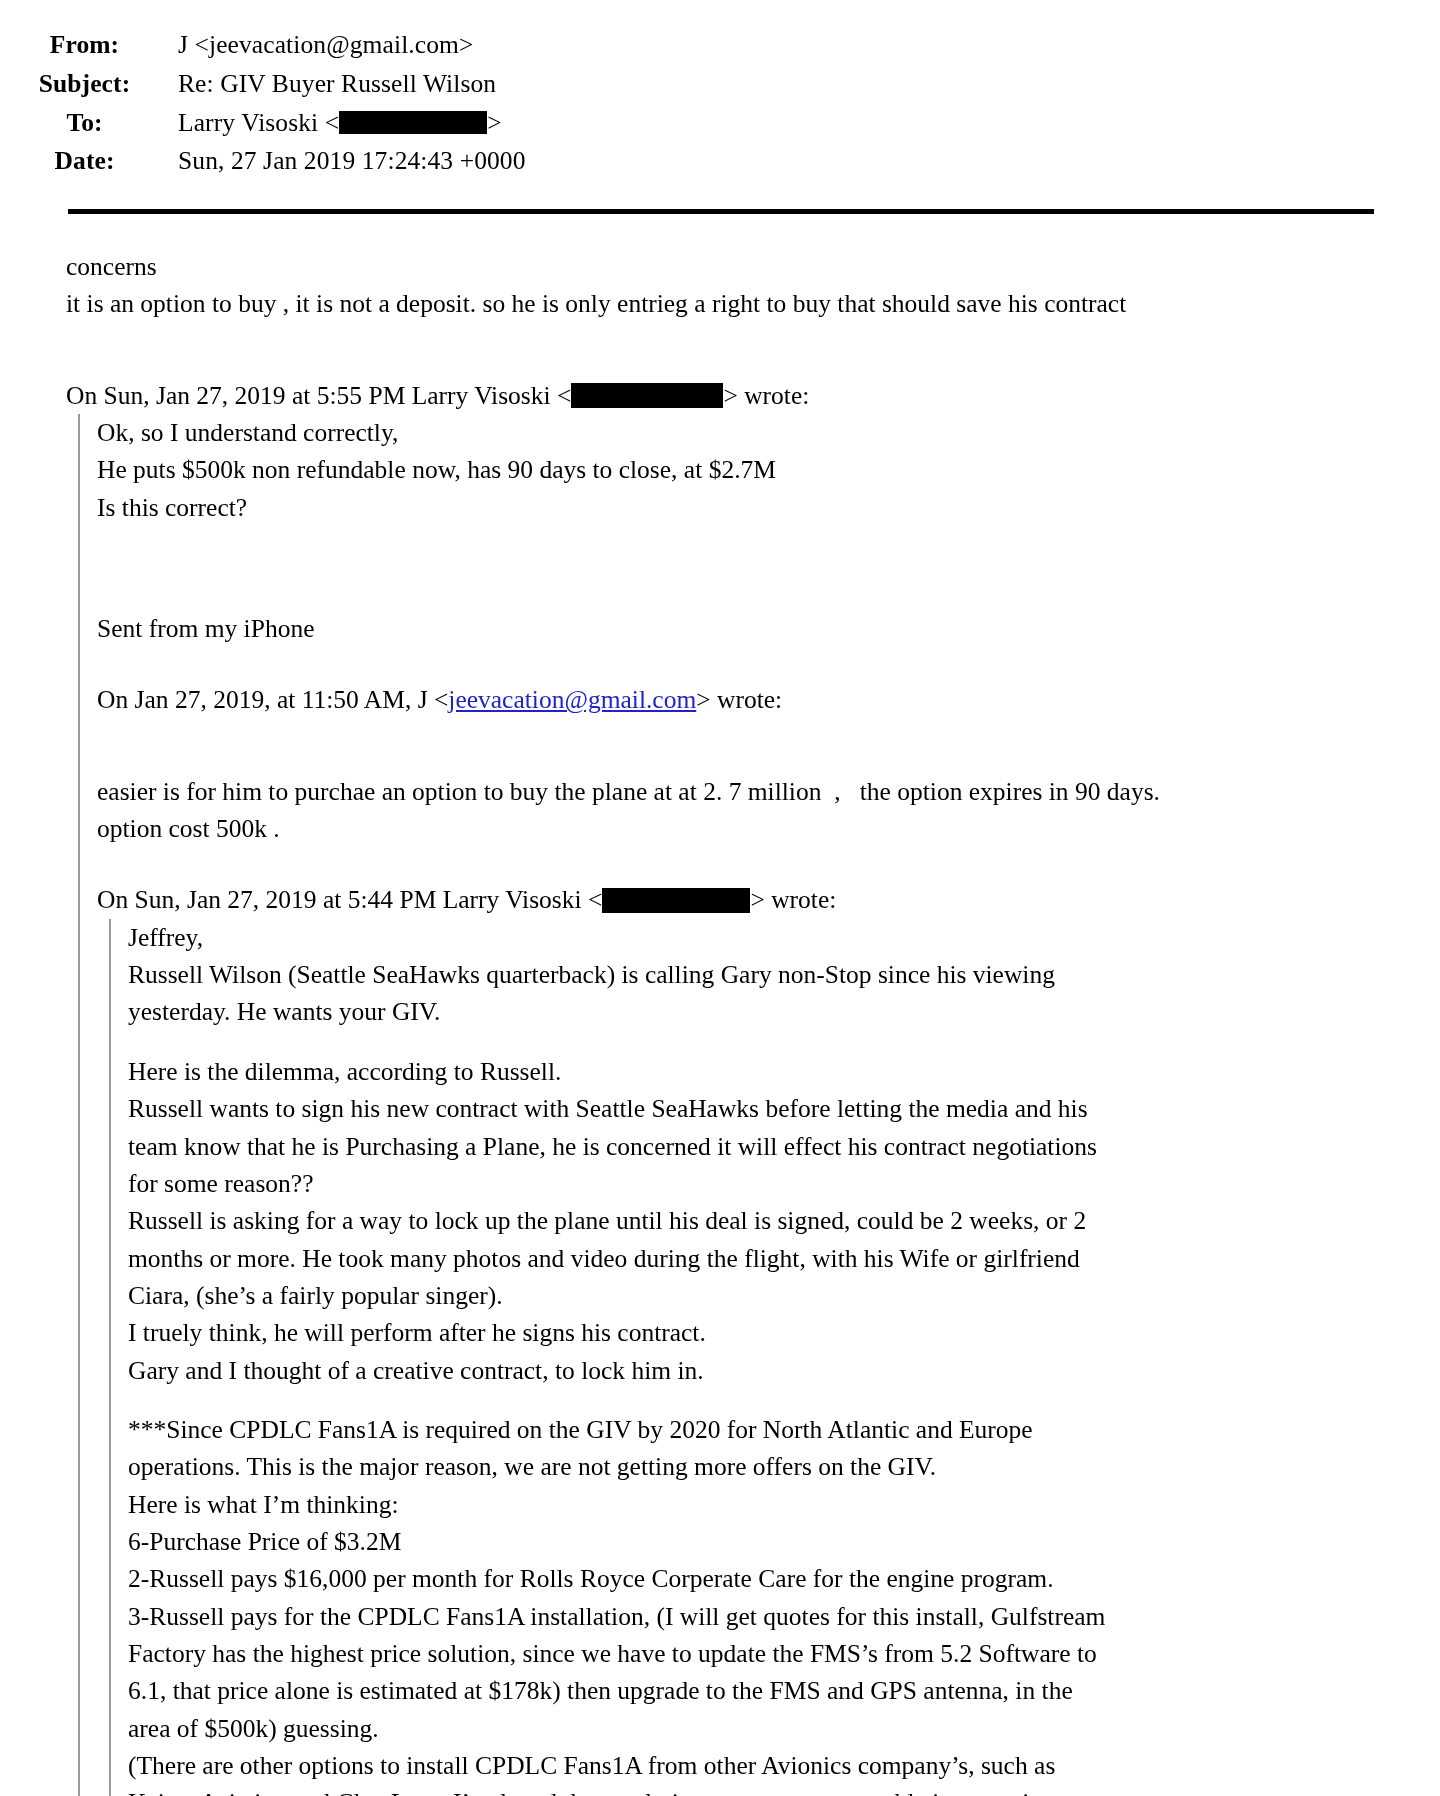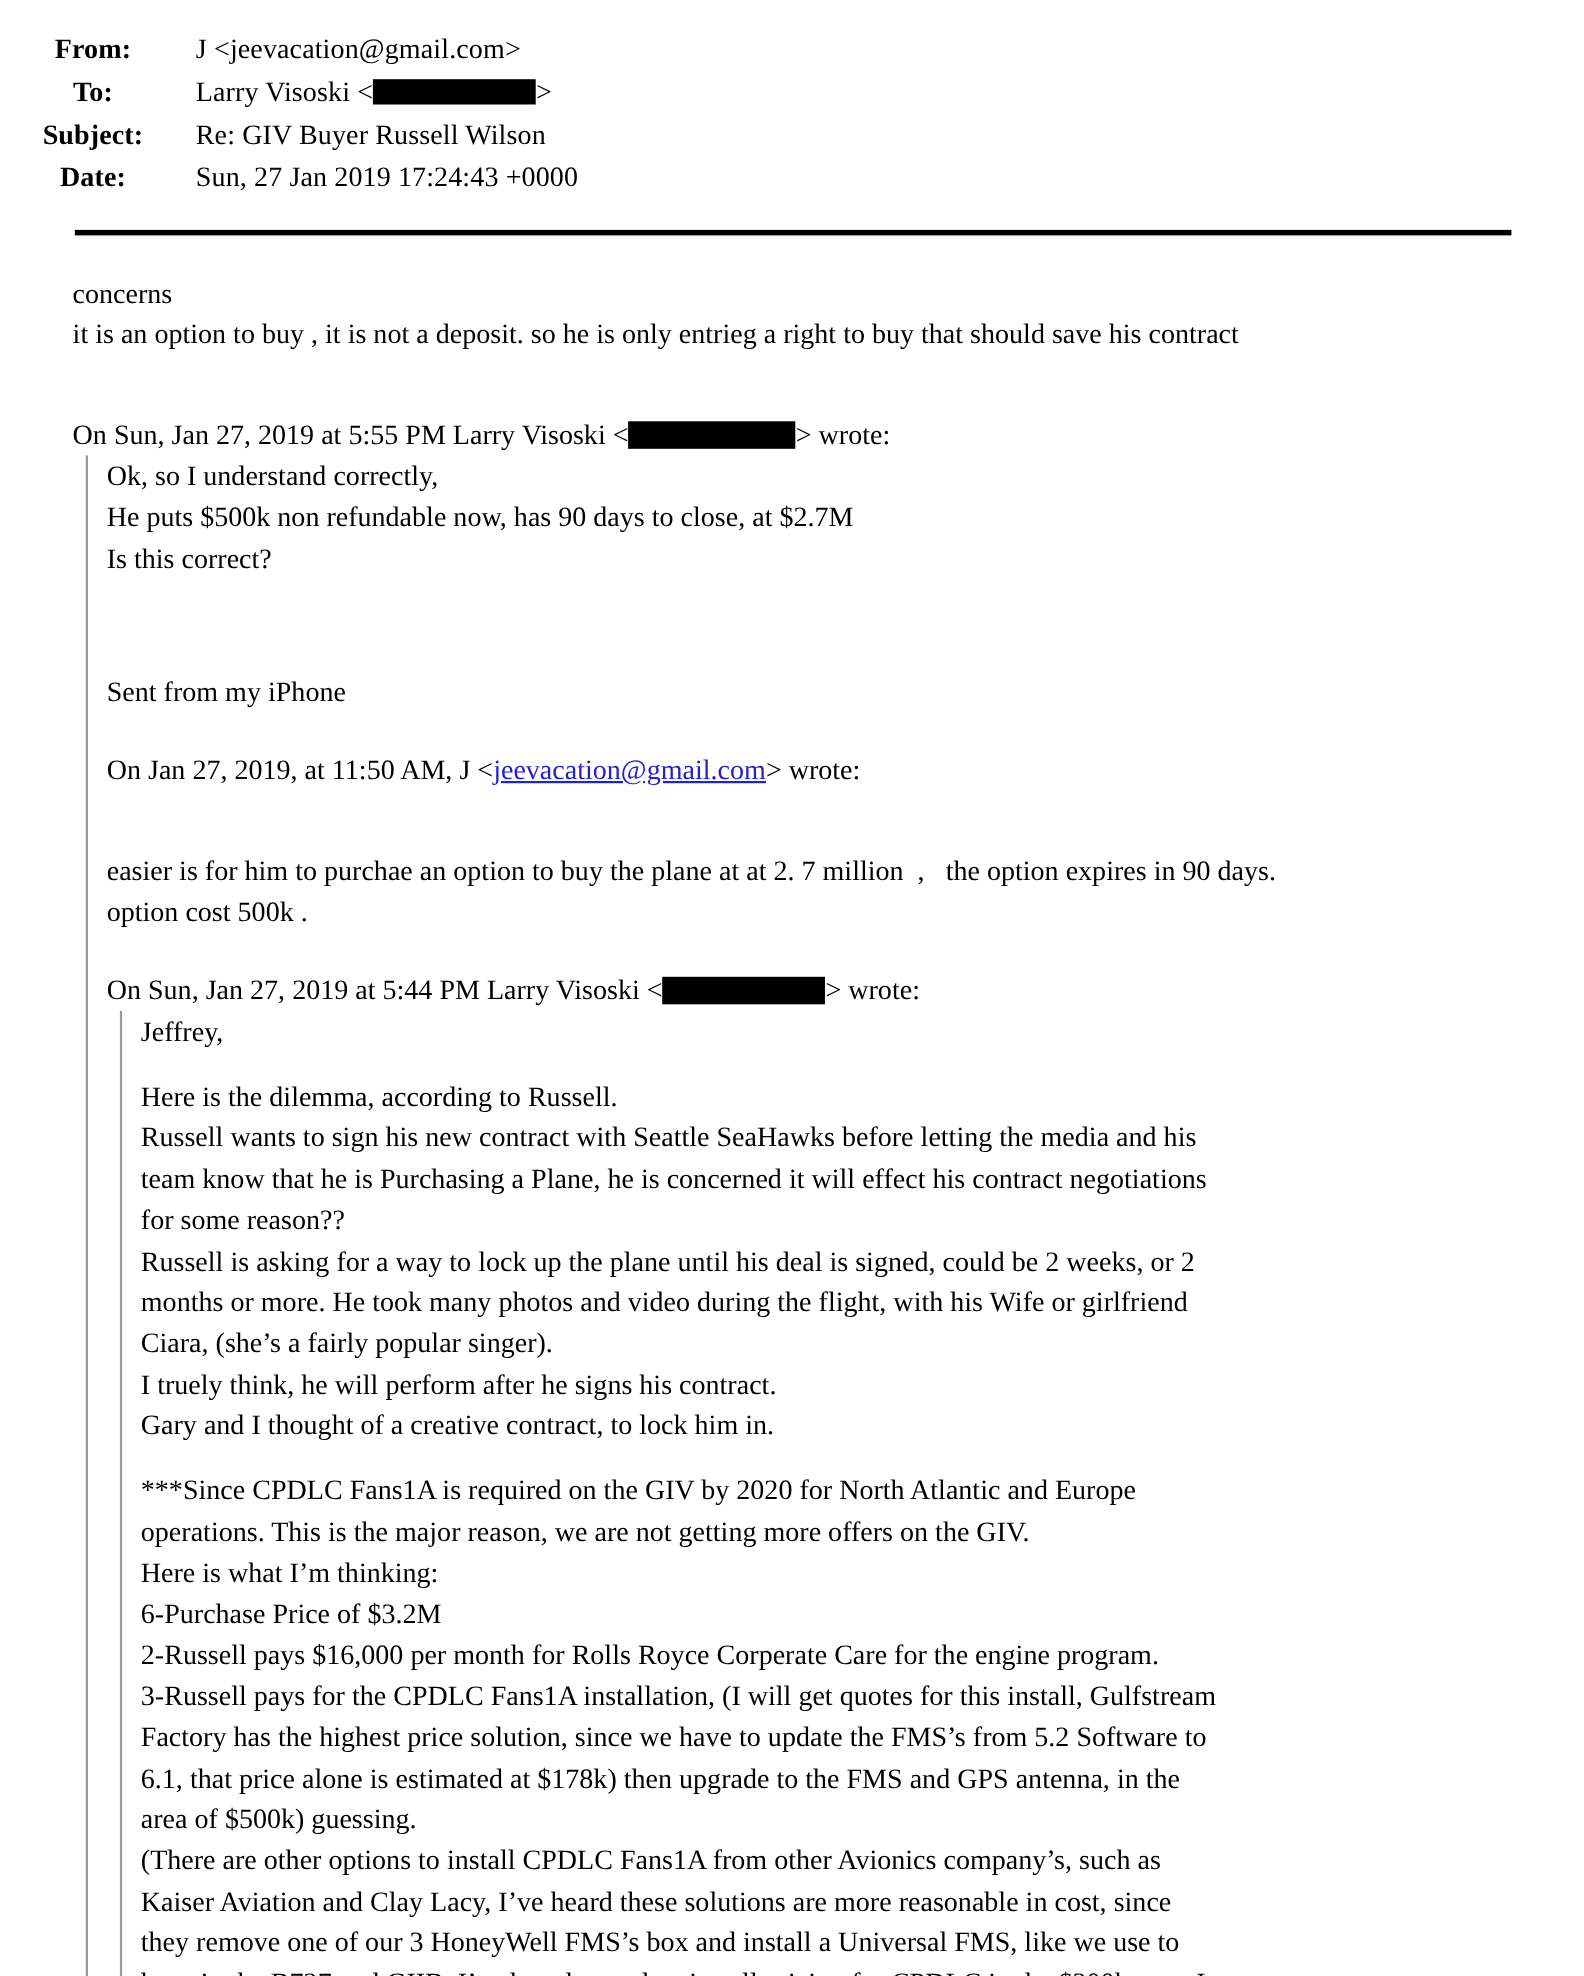--- a/index.html
+++ b/index.html
@@ -114,27 +114,27 @@
 <div class="page">
 
   <div class="mail-header">
 
     <div class="hdr-row">
       <div class="hdr-label">From:</div>
       <div class="hdr-value">J &lt;jeevacation@gmail.com&gt;</div>
     </div>
 
     <div class="hdr-row">
+      <div class="hdr-label">Subject:</div>
+      <div class="hdr-value">Re: GIV Buyer Russell Wilson</div>
+    </div>
+
+    <div class="hdr-row">
       <div class="hdr-label">To:</div>
       <div class="hdr-value"><span>Larry Visoski &lt;</span><span class="redaction redact-to"></span><span>&gt;</span></div>
-    </div>
-
-    <div class="hdr-row">
-      <div class="hdr-label">Subject:</div>
-      <div class="hdr-value">Re: GIV Buyer Russell Wilson</div>
     </div>
 
     <div class="hdr-row">
       <div class="hdr-label">Date:</div>
       <div class="hdr-value">Sun, 27 Jan 2019 17:24:43 +0000</div>
     </div>
 
   </div>
 
   <div class="hr-rule"></div>
@@ -167,20 +167,21 @@
         <div class="lvl2">
           <p class="qline">easier is for him to purchae an option to buy the plane at at 2. 7 million  ,   the option expires in 90 days.</p>
           <p class="qline">option cost 500k .</p>
 
           <div class="spacer-md"></div>
 
           <p class="qline"><span>On Sun, Jan 27, 2019 at 5:44 PM Larry Visoski &lt;</span><span class="redaction redact-mid2"></span><span>&gt; wrote:</span></p>
 
           <div class="quote q3 lvl3">
             <p class="qline">Jeffrey,</p>
+            <p class="qline">Russell Wilson (Seattle SeaHawks quarterback) is calling Gary non-Stop since his viewing yesterday. He wants your GIV.</p>
 
             <div class="spacer-sm"></div>
 
             <p class="qline">Here is the dilemma, according to Russell.</p>
             <p class="qline">Russell wants to sign his new contract with Seattle SeaHawks before letting the media and his team know that he is Purchasing a Plane, he is concerned it will effect his contract negotiations for some reason??</p>
             <p class="qline">Russell is asking for a way to lock up the plane until his deal is signed, could be 2 weeks, or 2 months or more. He took many photos and video during the flight, with his Wife or girlfriend Ciara, (she’s a fairly popular singer).</p>
             <p class="qline">I truely think, he will perform after he signs his contract.</p>
             <p class="qline">Gary and I thought of a creative contract, to lock him in.</p>
 
             <div class="spacer-sm"></div>

